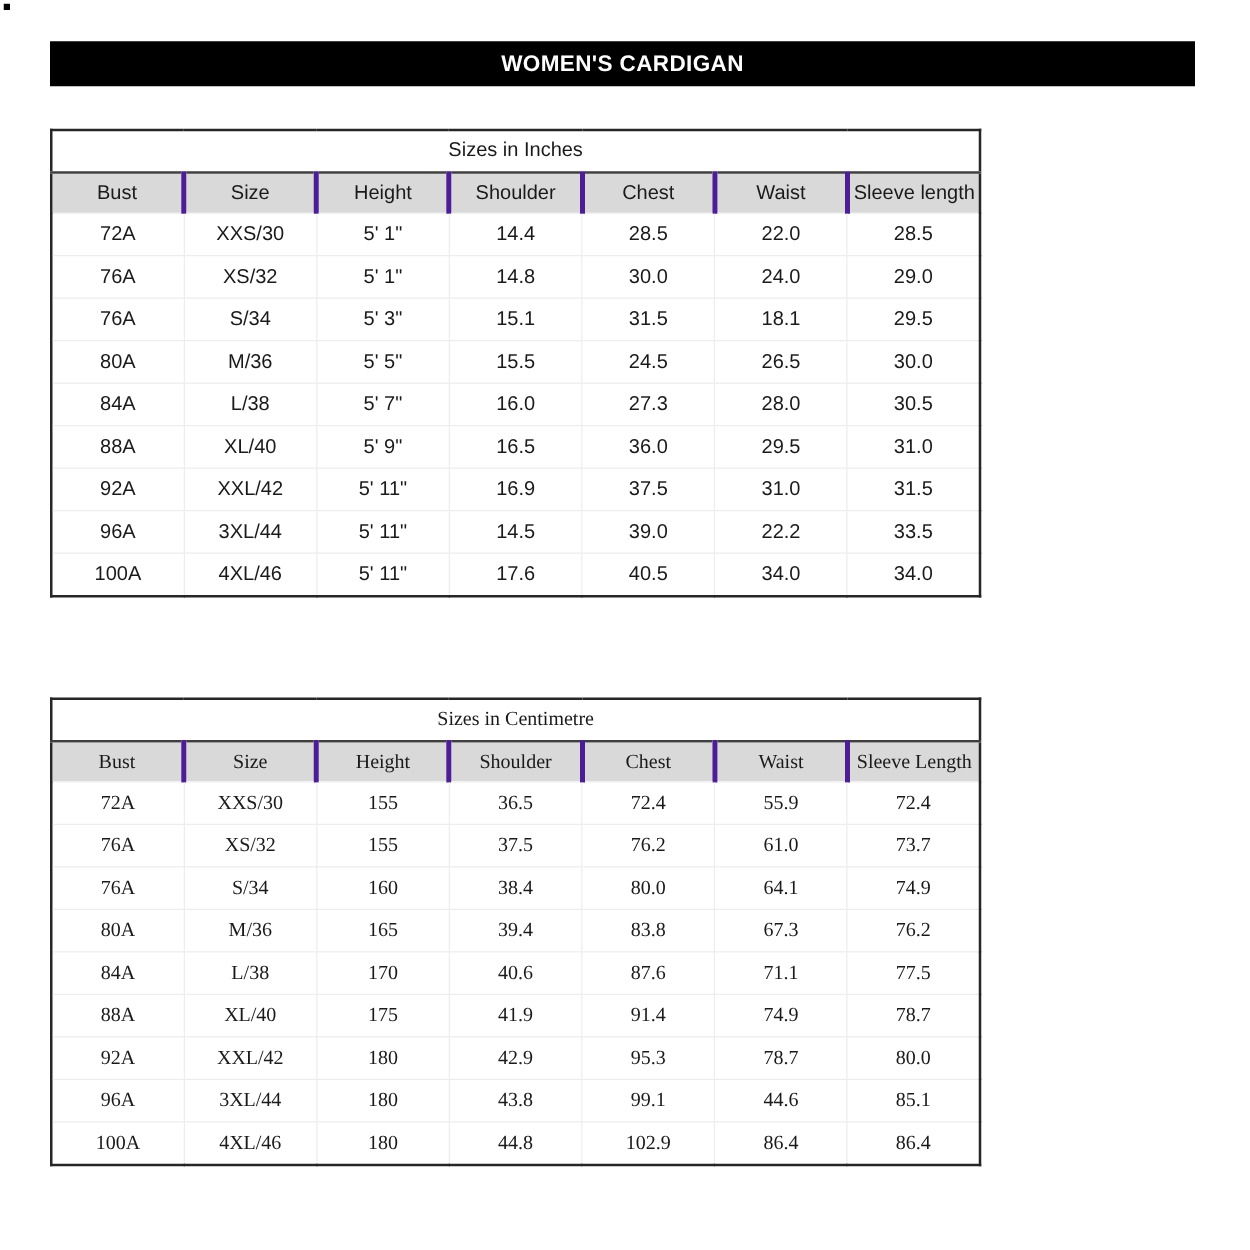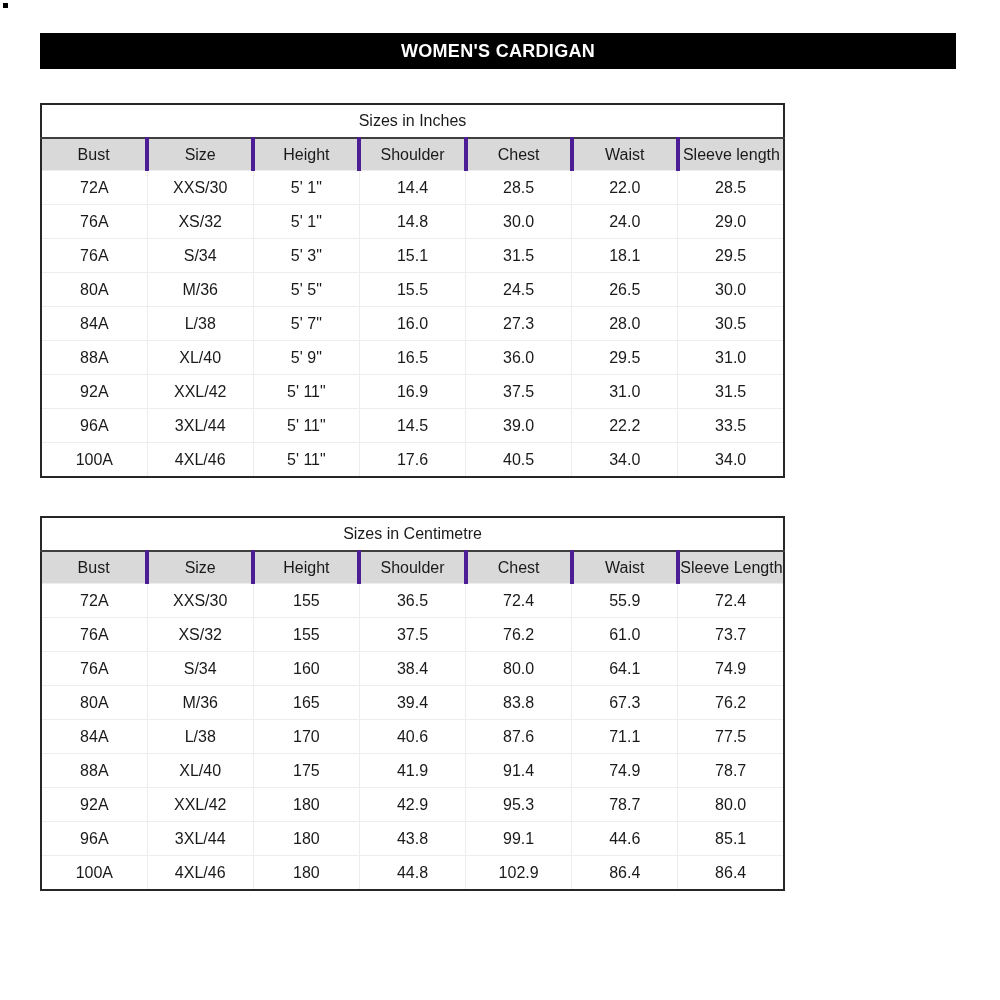--- a/index.html
+++ b/index.html
@@ -21,21 +21,21 @@
   }
   .banner span {
     color: #ffffff; font-weight: bold; font-size: 18px; letter-spacing: 0.3px;
   }
   table.size-table {
     position: absolute; left: 40px; width: 745px;
     border-collapse: collapse; table-layout: fixed;
     border: 2px solid #262626;
   }
   #table-inches { top: 103px; }
-  #table-cm     { top: 516px; }
+  #table-cm     { top: 558px; font-family: Liberation Serif, serif; }
   table.size-table td, table.size-table th {
     font-weight: normal; text-align: center; vertical-align: middle;
     padding: 0; font-size: 16px; overflow: hidden; white-space: nowrap;
   }
   tr.title-row td {
     height: 32px; background: #ffffff;
     border-bottom: 2px solid #3f3f3f; font-size: 16px;
   }
   tr.head-row th {
     height: 31px; background: #d9d9d9;

